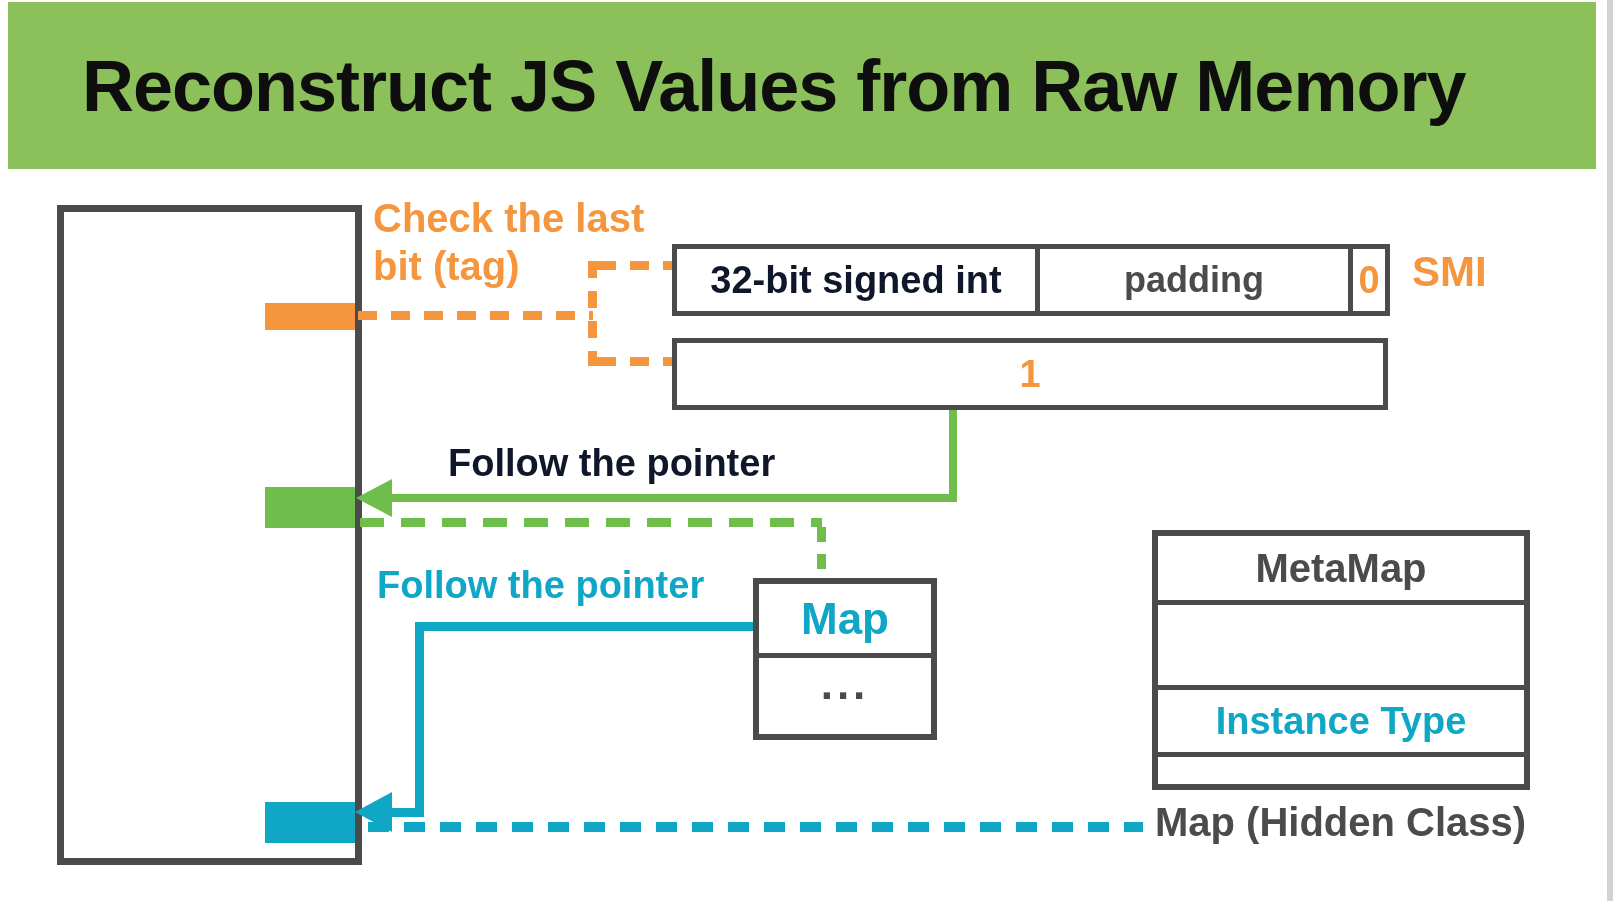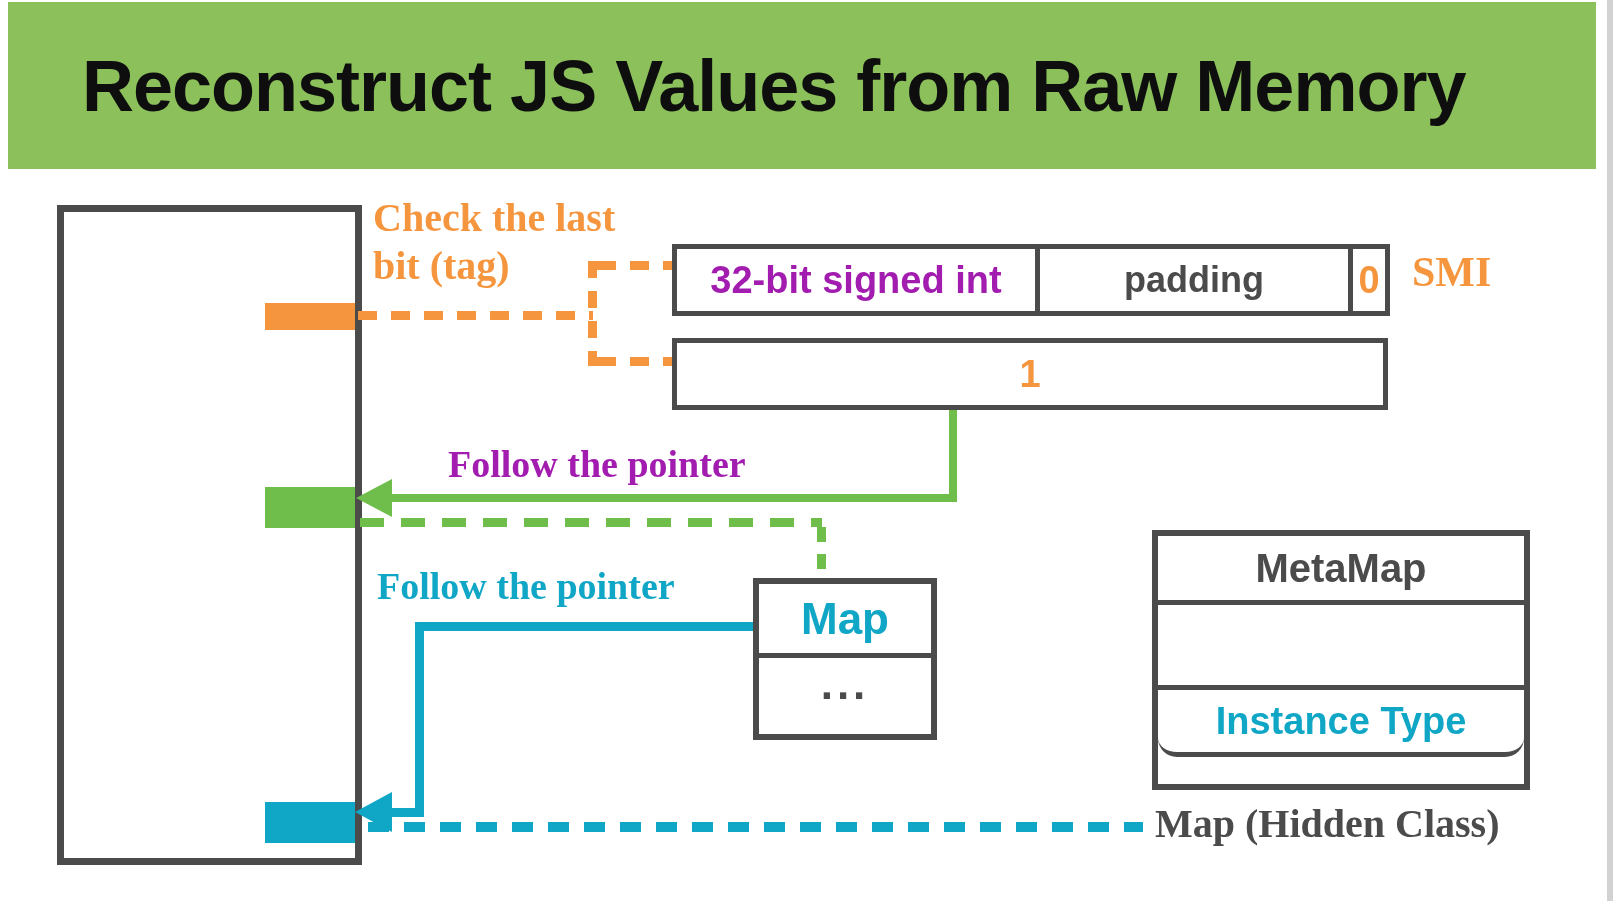--- a/index.html
+++ b/index.html
@@ -33,23 +33,23 @@
   #memory-rect {
     left: 57px; top: 205px; width: 291px; height: 646px;
     border: 7px solid #4B4B4B; background: #ffffff;
   }
   .mem-block { left: 265px; width: 90px; }
   #mem-block-orange { top: 303px; height: 27px; background: #F5953D; }
   #mem-block-green  { top: 487px; height: 41px; background: #6FBE4C; }
   #mem-block-cyan   { top: 802px; height: 41px; background: #10A6C5; }
 
   
-  .lbl { white-space: nowrap; font-family: Liberation Serif, serif; }
+  .lbl { white-space: nowrap; }
   .orange-text { color: #F5953D; }
-  .green-text  { color: #a21caf; border-radius: 18px; }
+  .green-text  { color: #0f172a; border-radius: 18px; }
   .cyan-text   { color: #10A6C5; }
   .gray-text   { color: #4B4B4B; }
 
   #check-tag-label { left: 373px; top: 194px; font-size: 40px; line-height: 48px; }
   #smi-label { left: 1412px; top: 247px; font-size: 42px; line-height: 50px; }
   #tagged-label { left: 1410px; top: 323px; font-size: 40px; line-height: 45px; }
   #follow-green-label { left: 448px; top: 442px; font-size: 38px; }
   #follow-cyan-label  { left: 377px; top: 564px; font-size: 38px; }
   #heap-object-label { left: 703px; top: 744px; width: 284px; text-align: center; font-size: 40px; }
   #map-hidden-label { left: 1155px; top: 800px; font-size: 40px; }
@@ -129,21 +129,21 @@
     left: 1152px; top: 530px; width: 366px; height: 248px;
     border: 6px solid #4B4B4B; background: #fff;
     display: flex; flex-direction: column;
   }
   .metamap-row {
     display: flex; align-items: center; justify-content: center;
     font-size: 40px;
   }
   #metamap-row-title { height: 64px; border-bottom: 5px solid #4B4B4B; }
   #metamap-row-empty1 { height: 80px; border-bottom: 5px solid #4B4B4B; }
-  #metamap-row-instance { height: 62px; border-bottom: 5px solid #4B4B4B; font-size: 38px; border-radius: 19px; }
+  #metamap-row-instance { height: 62px; border-bottom: 5px solid #4B4B4B; font-size: 38px; }
   #metamap-row-empty2 { flex: 1; }
 </style>
 </head>
 <body>
 
 <div id="canvas">
 
   <div id="header" class="abs">
     <h1>Reconstruct JS Values from Raw Memory</h1>
   </div>

